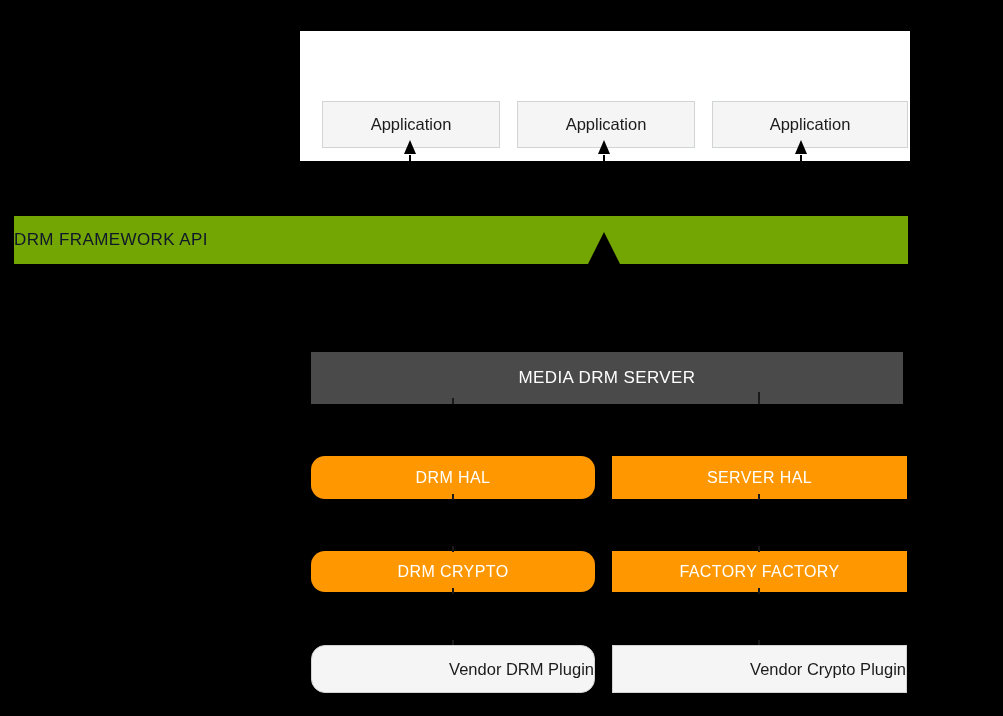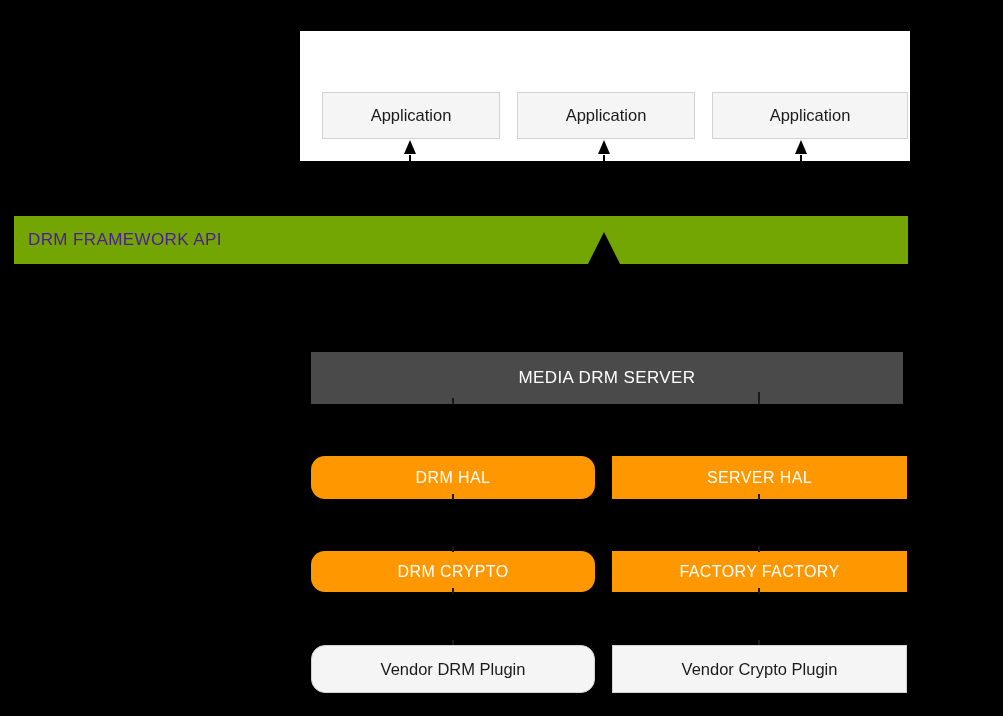--- a/index.html
+++ b/index.html
@@ -45,21 +45,21 @@
   .apps-header-label {
     color: #ffffff;
     font-size: 21px;
     letter-spacing: 0.6px;
     font-weight: 400;
     white-space: nowrap;
   }
 
   .app-box {
     position: absolute;
-    top: 61px;
+    top: 70px;
     height: 47px;
     background: #f5f5f5;
     border: 1px solid #d0d4d2;
     display: flex;
     align-items: center;
     justify-content: center;
   }
   .app-box-label {
     color: #1b1b1b;
     font-size: 16.5px;
@@ -76,24 +76,23 @@
     position: absolute;
     left: 14px;
     top: 216px;
     width: 894px;
     height: 48px;
     background: #73a603;
     display: flex;
     align-items: center;
   }
   .framework-bar-label {
-    color: #4c1d95;
+    color: #0f172a;
     font-size: 17px;
     letter-spacing: 0.4px;
-    padding-left: 14px;
     white-space: nowrap;
   }
 
   
   .media-server {
     position: absolute;
     left: 311px;
     top: 352px;
     width: 592px;
     height: 52px;
@@ -137,21 +136,21 @@
     color: #1b1b1b;
     font-size: 16.5px;
   }
 
   
   .col-left  { left: 311px; width: 284px; border-radius: 14px; }
   .col-right { left: 612px; width: 295px; }
 
   .row-hal     { top: 456px; height: 43px; }
   .row-factory { top: 551px; height: 41px; }
-  .row-vendor  { top: 645px; height: 48px; }
+  .row-vendor  { top: 645px; height: 48px; justify-content: flex-end; }
 
   
   .conn-line {
     position: absolute;
     background: #000000;
     width: 2px;
   }
 
   .arrowhead {
     position: absolute;

